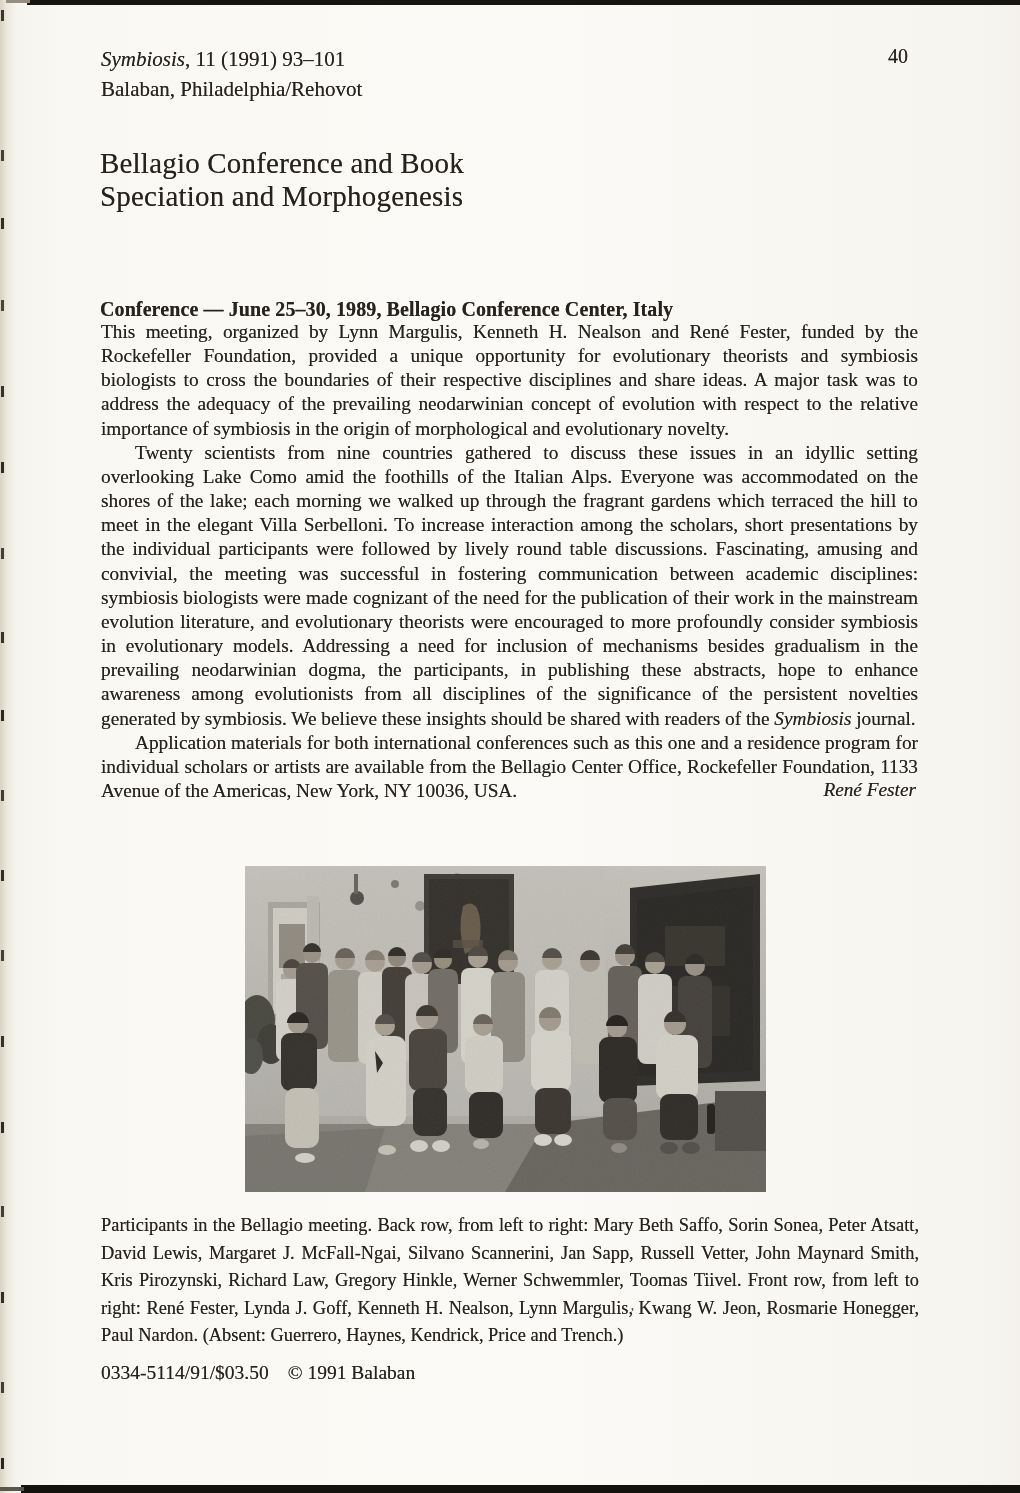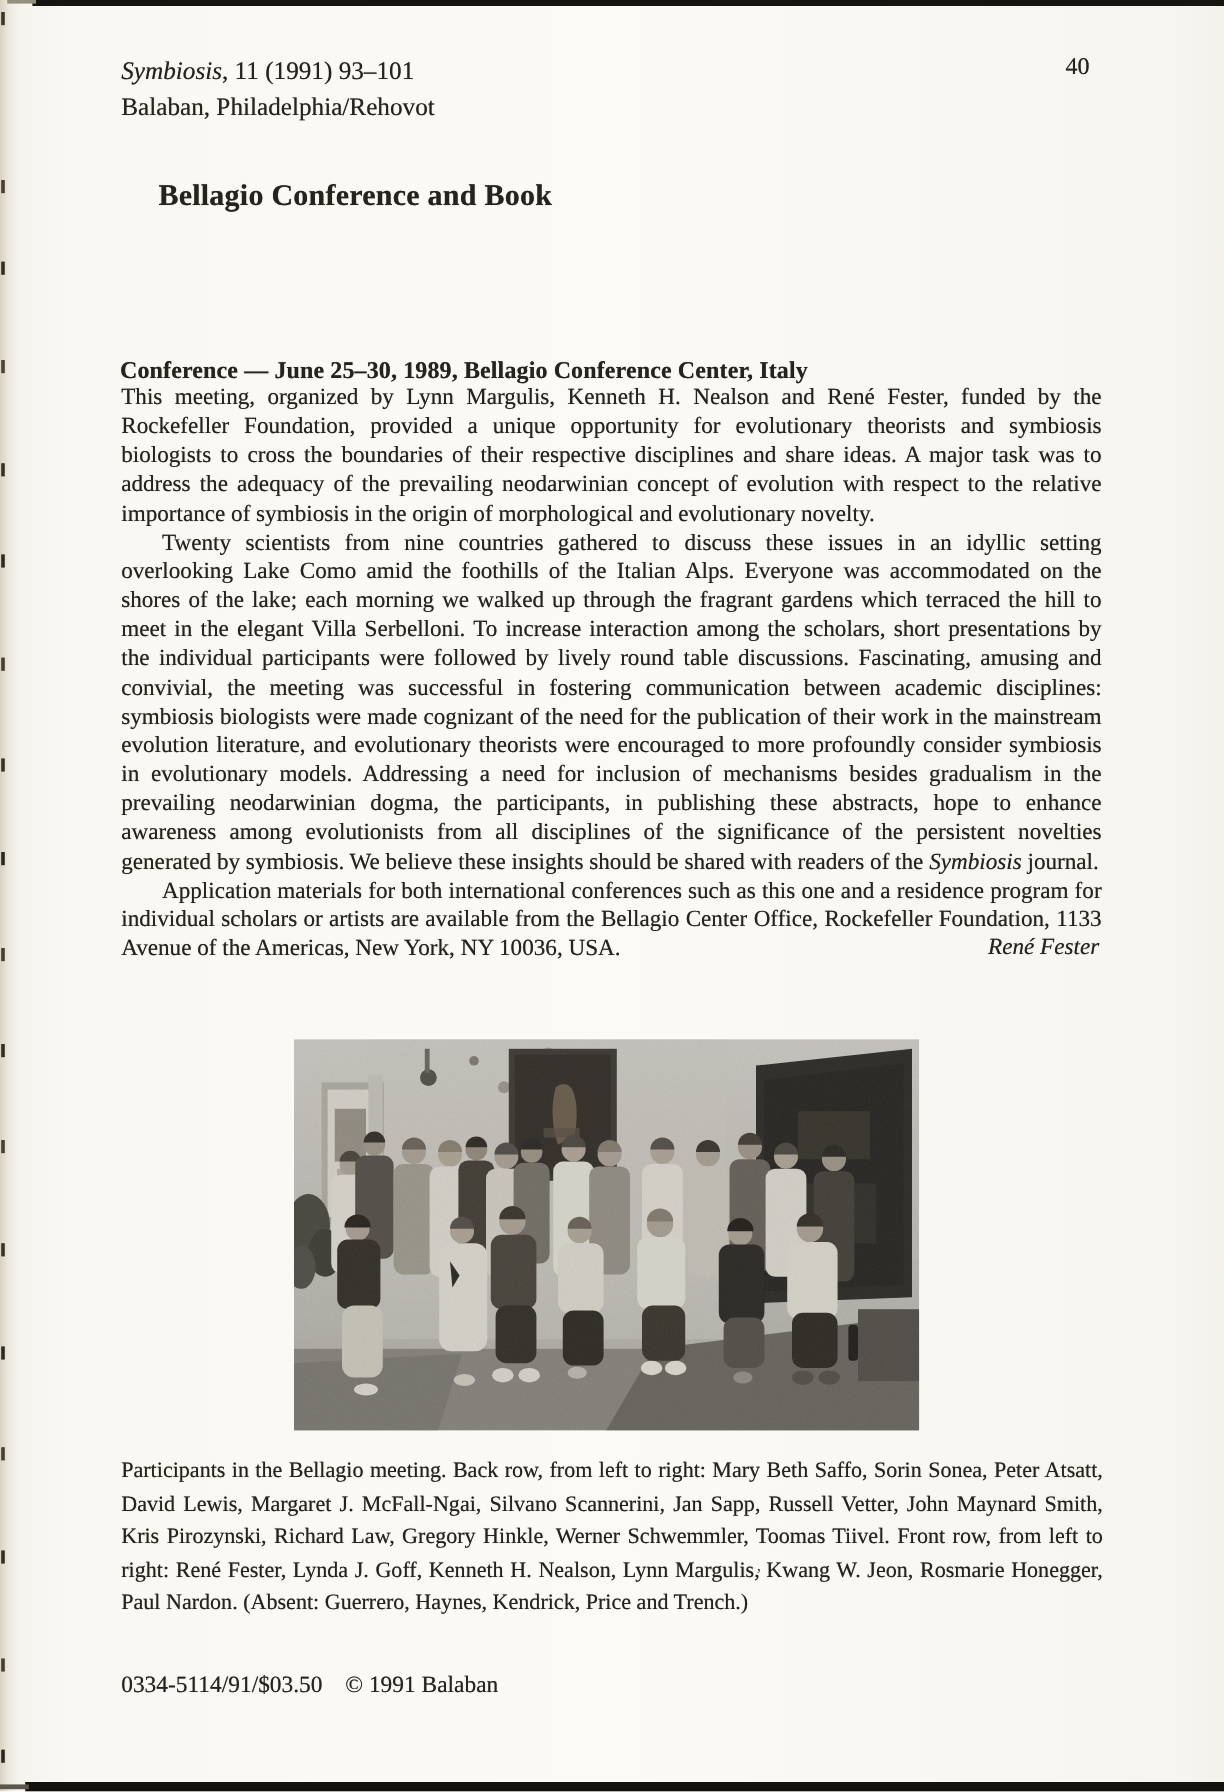--- a/index.html
+++ b/index.html
@@ -30,21 +30,21 @@
       0 1112px #2e2922, 0 1196px #453e32, 0 1282px #332d26, 0 1372px #443d31,
       0 1448px #2a251f;
   }
 
   .journal-header{position:absolute;top:44px;left:101px;font-size:21px;line-height:30px;}
   .page-number{position:absolute;top:45px;left:888px;font-size:20px;}
   .italic{font-style:italic;}
 
   .article-title{
     position:absolute;top:147px;left:100px;width:830px;
-    font-size:25px;font-weight:bold;line-height:33px;letter-spacing:.2px;margin-left:32px;
+    font-size:29px;font-weight:normal;line-height:33px;letter-spacing:.2px;
   }
   .conference-heading{
     position:absolute;top:277px;left:100px;width:830px;
     font-size:20px;font-weight:bold;letter-spacing:.1px;margin-top:21px;
   }
   .body-text{
     position:absolute;top:320px;left:101px;width:817px;
     font-size:19.3px;line-height:24.15px;text-align:justify;
   }
   .body-text p{margin:0;}
@@ -55,40 +55,41 @@
   .figure{position:absolute;left:245px;top:866px;width:521px;height:326px;}
   .figure svg{display:block;width:100%;height:100%;filter:blur(.45px) contrast(.97);}
 
   .figure-caption{
     position:absolute;top:1212px;left:90px;width:818px;
     font-size:18.4px;line-height:27.6px;text-align:justify;margin-left:11px;
   }
   .caption-noise-1{position:absolute;top:1306px;left:630px;font-size:14px;color:#4a443a;}
   .caption-noise-2{position:absolute;top:1308px;left:768px;font-size:14px;color:#4a443a;}
 
-  .footer-line{position:absolute;top:1362px;left:101px;font-size:19.5px;margin-top:32px;}
+  .footer-line{position:absolute;top:1362px;left:101px;font-size:19.5px;}
   .footer-line .copyright{margin-left:19px;}
 </style>
 </head>
 <body>
 
 <div class="page">
 
   <div class="top-bar"></div>
   <div class="top-bar-fade"></div>
   <div class="edge-ticks"></div>
 
   <div class="journal-header ink">
     <div><span class="italic">Symbiosis</span><span>, 11 (1991) 93–101</span></div>
     <div>Balaban, Philadelphia/Rehovot</div>
   </div>
   <div class="page-number ink">40</div>
 
   <div class="article-title ink">
     <div>Bellagio Conference and Book</div>
+    <div>Speciation and Morphogenesis</div>
   </div>
 
   <div class="conference-heading ink">Conference — June 25–30, 1989, Bellagio Conference Center, Italy</div>
 
   <div class="body-text ink">
     <p>This meeting, organized by Lynn Margulis, Kenneth H. Nealson and René Fester, funded by the Rockefeller Foundation, provided a unique opportunity for evolutionary theorists and symbiosis biologists to cross the boundaries of their respective disciplines and share ideas. A major task was to address the adequacy of the prevailing neodarwinian concept of evolution with respect to the relative importance of symbiosis in the origin of morphological and evolutionary novelty.</p>
     <p class="indent"><span>Twenty scientists from nine countries gathered to discuss these issues in an idyllic setting overlooking Lake Como amid the foothills of the Italian Alps. Everyone was accommodated on the shores of the lake; each morning we walked up through the fragrant gardens which terraced the hill to meet in the elegant Villa Serbelloni. To increase interaction among the scholars, short presentations by the individual participants were followed by lively round table discussions. Fascinating, amusing and convivial, the meeting was successful in fostering communication between academic disciplines: symbiosis biologists were made cognizant of the need for the publication of their work in the mainstream evolution literature, and evolutionary theorists were encouraged to more profoundly consider symbiosis in evolutionary models. Addressing a need for inclusion of mechanisms besides gradualism in the prevailing neodarwinian dogma, the participants, in publishing these abstracts, hope to enhance awareness among evolutionists from all disciplines of the significance of the persistent novelties generated by symbiosis. We believe these insights should be shared with readers of the </span><span class="italic">Symbiosis</span><span> journal.</span></p>
     <p class="indent p3wrap"><span>Application materials for both international conferences such as this one and a residence program for individual scholars or artists are available from the Bellagio Center Office, Rockefeller Foundation, 1133 Avenue of the Americas, New York, NY 10036, USA.</span><span class="signature">René Fester</span></p>
   </div>
 

